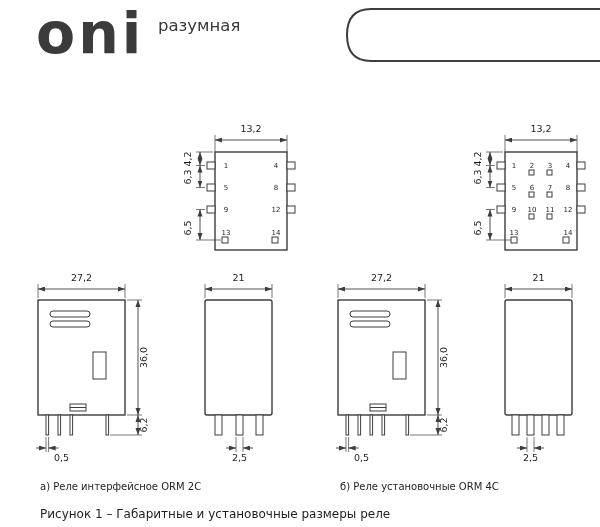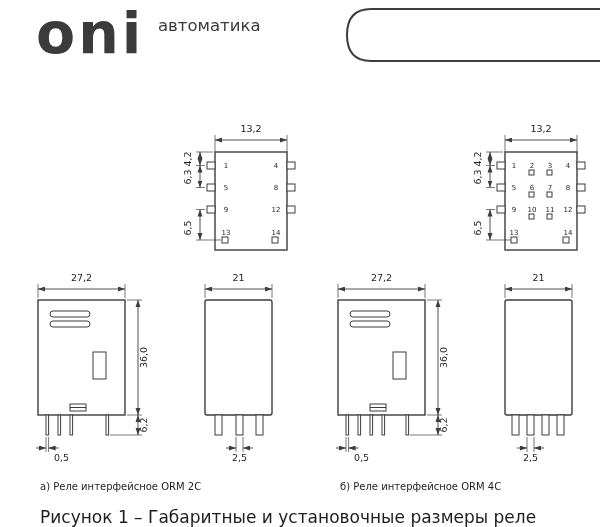--- a/index.html
+++ b/index.html
@@ -13,37 +13,37 @@
     left:36px;top:0px;font-size:57px;font-weight:700;letter-spacing:3px;
     color:#3b3b3b;line-height:66px;
   }
   .tagline{
     left:158px;top:15px;font-size:16.5px;line-height:21px;color:#3b3b3b;
   }
   
   .caption{font-size:10px;color:#1e1e1e;}
   .cap-a{left:40px;top:481px;}
   .cap-b{left:340px;top:481px;}
-  .fig-title{left:40px;top:507px;font-size:17px;color:#1e1e1e;}
+  .fig-title{left:40px;top:507px;font-size:12px;color:#1e1e1e;}
   
   .body-line{fill:none;stroke:#3d3d3d;stroke-width:1.4;}
   .detail{fill:none;stroke:#3d3d3d;stroke-width:1;}
   .pin{fill:#ffffff;stroke:#3d3d3d;stroke-width:1;}
   .dim{stroke:#3d3d3d;stroke-width:0.9;}
   .ext{stroke:#3d3d3d;stroke-width:0.7;}
   .dt{font-family:"DejaVu Sans",sans-serif;font-size:9.5px;fill:#1e1e1e;}
   .pn{font-family:"DejaVu Sans",sans-serif;font-size:7px;fill:#1e1e1e;}
   .curve{fill:none;stroke:#3d3d3d;stroke-width:2;}
 </style>
 </head>
 <body>
 
 <div class="abs logo">oni</div>
 <div class="abs tagline">
-  <div>автоматика</div>
+  <div>разумная</div>
 </div>
 <svg class="abs" style="left:335px;top:0;" width="265" height="70">
   <path class="curve" d="M265,9 H36 Q12,9 12,35 Q12,61 36,61 H265"></path>
 </svg>
 
 <svg class="abs" style="left:0;top:0;" width="600" height="527" viewBox="0 0 600 527">
   <defs>
     <marker id="mE" markerUnits="userSpaceOnUse" markerWidth="8" markerHeight="6" refX="7" refY="2.5" orient="auto">
       <path d="M0,0 L7,2.5 L0,5 Z" fill="#3d3d3d"></path>
     </marker>
@@ -273,14 +273,14 @@
       <line class="ext" x1="527" y1="437" x2="527" y2="452"></line>
       <line class="ext" x1="534" y1="437" x2="534" y2="452"></line>
       <line class="dim" x1="517" y1="448" x2="527" y2="448" marker-end="url(#mE)"></line>
       <line class="dim" x1="534" y1="448" x2="544" y2="448" marker-start="url(#mS)"></line>
       <text class="dt" x="530.5" y="461" text-anchor="middle">2,5</text>
     </g>
   </g>
 </svg>
 
 <div class="abs caption cap-a">а) Реле интерфейсное ORM 2C</div>
-<div class="abs caption cap-b">б) Реле интерфейсное ORM 4C</div>
+<div class="abs caption cap-b">б) Реле установочные ORM 4C</div>
 <div class="abs fig-title">Рисунок 1 – Габаритные и установочные размеры реле</div>
 
 </body></html>

